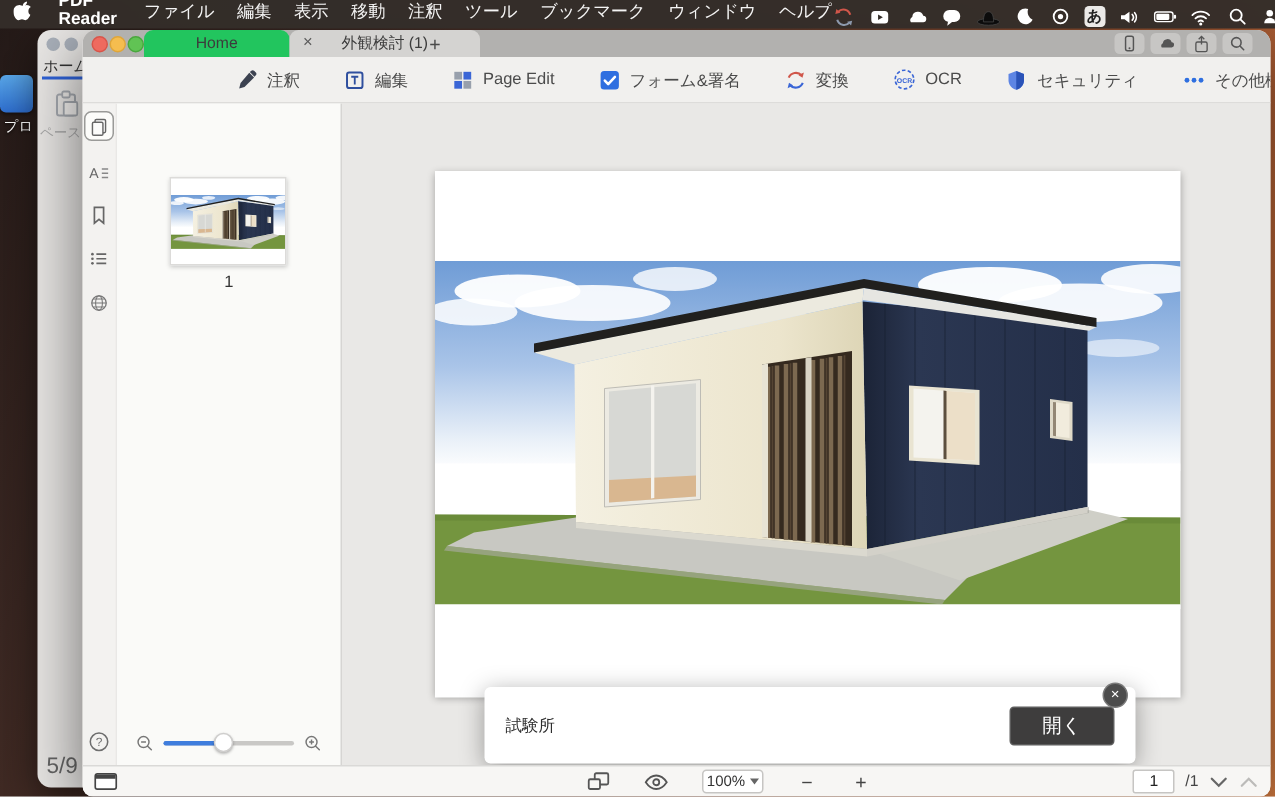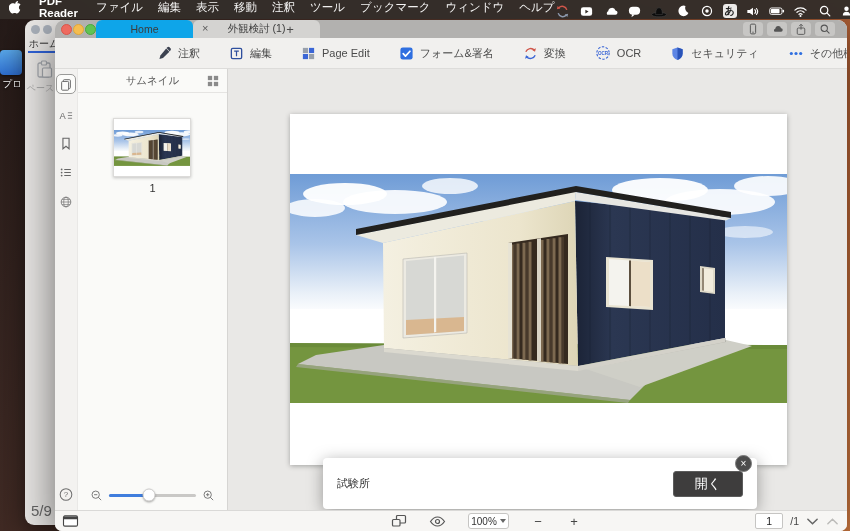--- a/index.html
+++ b/index.html
@@ -26,21 +26,21 @@
 .deskicon{position:absolute;left:0;top:50px;width:22px;height:25px;border-radius:4px;background:linear-gradient(180deg,#5aa8ea,#2f6fd0);box-shadow:0 1px 3px rgba(0,0,0,.5);z-index:0}
 .desklabel{position:absolute;left:0;top:78px;width:22px;text-align:right;font-size:9.5px;color:#fff;text-shadow:0 1px 2px rgba(0,0,0,.8);z-index:0}
 
 .pdfwindow{position:absolute;left:55px;top:20px;width:792px;height:511px;background:#f1f0ee;border-radius:9px 9px 7px 7px;box-shadow:0 12px 44px rgba(0,0,0,.55);overflow:hidden;z-index:10}
 .titlebar{position:absolute;top:0;left:0;right:0;height:18px;background:#b2b1af}
 .tl{position:absolute;top:3.5px;width:11px;height:11px;border-radius:50%}
 .tl.red{left:6px;background:#ee6a5f;border:.5px solid #d8554a}
 .tl.yel{left:18px;background:#f5bd4f;border:.5px solid #dfa63a}
 .tl.grn{left:30px;background:#61c354;border:.5px solid #4aa73e}
 .tab{position:absolute;top:0;height:18px;display:flex;align-items:center;justify-content:center;font-size:10.5px;color:#3c3c3c;border-radius:6px 6px 0 0}
-.tab-home{left:41px;width:97px;background:#0ea5e9}
+.tab-home{left:41px;width:97px;background:#22c55e}
 .tab-active{left:138px;width:127px;background:#d4d3d1}
 .tabx{position:absolute;left:9px;top:2px;font-size:11px;color:#5a5a5a}
 .newtab{position:absolute;left:227px;top:1px;width:16px;height:16px;display:flex;align-items:center;justify-content:center;font-size:13px;color:#4a4a4a}
 .winbtns{position:absolute;right:12px;top:2px;display:flex;gap:4px}
 .winbtn{width:20px;height:14px;background:#c7c6c4;border-radius:3.5px;display:flex;align-items:center;justify-content:center}
 
 .toolbar{position:absolute;top:18px;left:0;right:0;height:31px;background:#f1f0ee;border-bottom:1px solid #dddcda;display:flex;align-items:center;padding-left:102px}
 .titem{display:flex;align-items:center;gap:6px;font-size:11px;color:#4b4b4b;margin-right:29px;white-space:nowrap}
 
 .rail{position:absolute;left:0;top:49px;bottom:21px;width:22px;background:#f3f2f0}
@@ -425,31 +425,20 @@
     </div>
     <div class="railhelp">
         <svg width="15" height="15" viewBox="0 0 16 16">
           <circle cx="8" cy="8" r="6.2" fill="none" stroke="#6e6e6e" stroke-width="1.1"></circle>
           <text x="8" y="11" font-size="8.5" fill="#6e6e6e" text-anchor="middle" font-family="Liberation Sans, sans-serif">?</text>
         </svg>
       </div>
   </div>
 
   <div class="panel">
-    <div class="phead">
-      <span>サムネイル</span>
-      <span class="pgrid">
-          <svg width="12" height="12" viewBox="0 0 14 14">
-            <rect x="1" y="1" width="5" height="5" fill="#8a8a8a"></rect>
-            <rect x="8" y="1" width="5" height="5" fill="#8a8a8a"></rect>
-            <rect x="1" y="8" width="5" height="5" fill="#8a8a8a"></rect>
-            <rect x="8" y="8" width="5" height="5" fill="#8a8a8a"></rect>
-          </svg>
-        </span>
-    </div>
     <div class="thumbcard">
       <svg class="thumbimg" viewBox="0 0 497 232" preserveAspectRatio="none">
           <use href="#house-scene"></use>
         </svg>
     </div>
     <div class="thumbnum">1</div>
     <div class="sliderrow">
       <span>
           <svg width="13" height="13" viewBox="0 0 16 16">
             <circle cx="7" cy="7" r="4.5" stroke="#777" stroke-width="1.2" fill="none"></circle>

